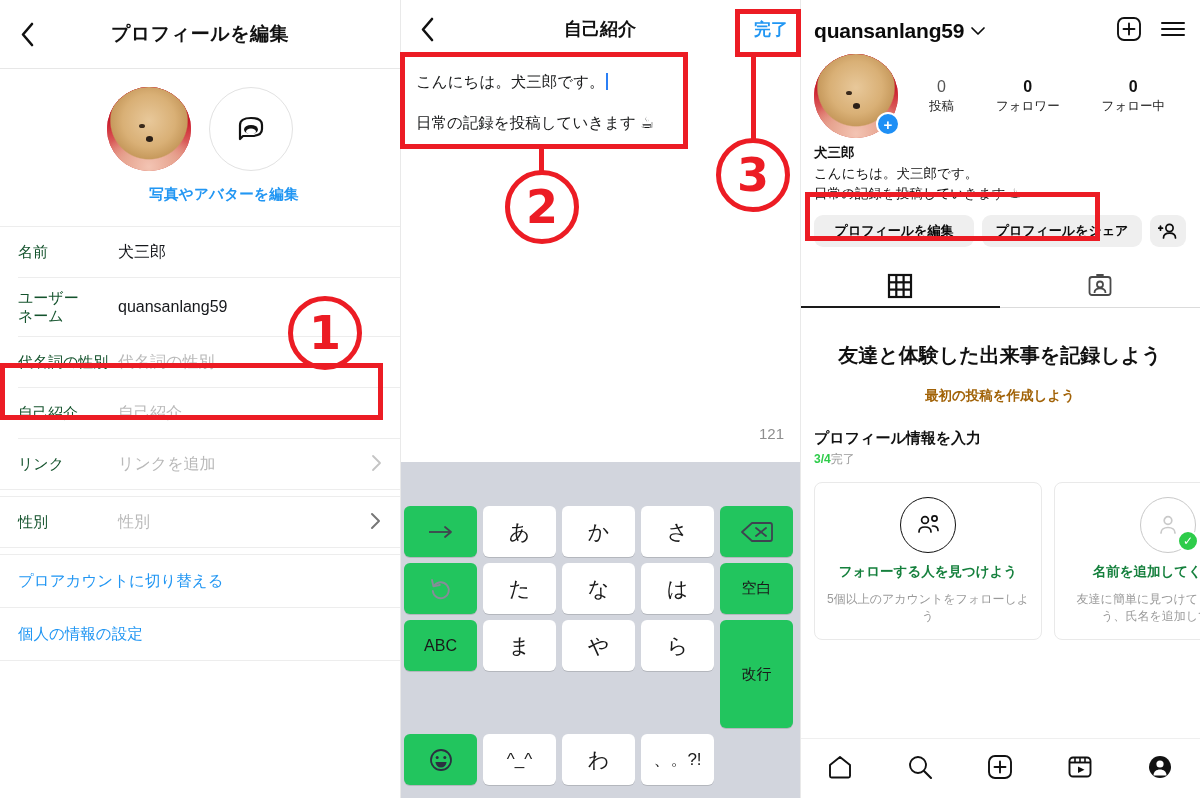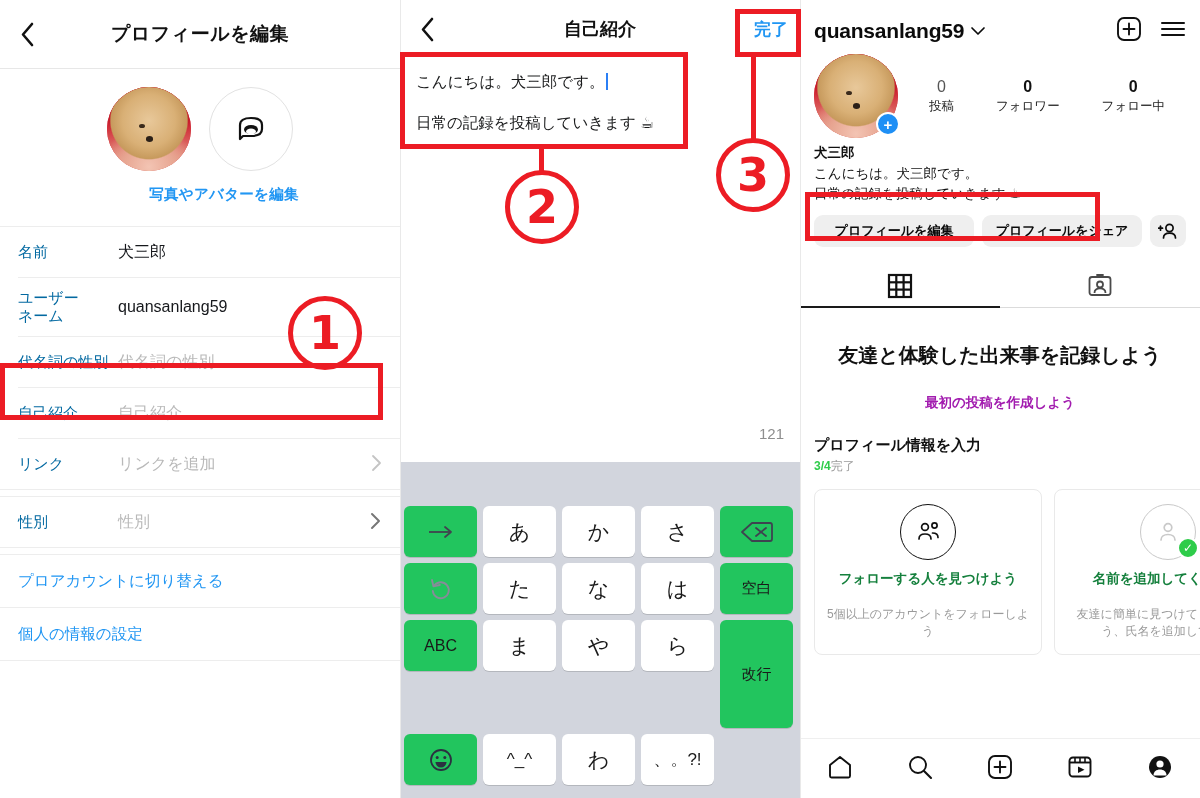--- a/index.html
+++ b/index.html
@@ -33,21 +33,21 @@
                 margin-top: 18px; }
   .avatar-photo { width: 84px; height: 84px; border-radius: 50%; overflow: hidden; position: relative;
                   background: #cf2030; }
   .avatar-btn { width: 84px; height: 84px; border-radius: 50%; border: 1px solid #e2e2e2;
                 display: flex; align-items: center; justify-content: center; background:#fff;}
   .p1-editlink { text-align: center; margin-top: 14px; font-size: 14.5px; font-weight: 700;
                  color: #2196f3; letter-spacing:.3px;padding-left:48px;}
   .p1-gap { height: 22px; }
 
   .field { display: flex; align-items: center; height: 50px; padding: 0 18px; position: relative; }
-  .field .lbl { width: 100px; font-size: 15px; color: #0369a1; line-height: 1.2; flex: none;}
+  .field .lbl { width: 100px; font-size: 15px; color: #14532d; line-height: 1.2; flex: none;}
   .field .lbl.two-line { font-size: 15px; }
   .field .val { font-size: 16px; color: #16181c; flex: 1; }
   .field .val.ph { color: #b9b9b9; }
   .field .chev { color: #c4c4c4; font-size: 20px; font-weight: 300; line-height: 1; }
   .field-sep { height: 1px; background: #ededed; margin-left: 18px; }
   .block-sep { height: 8px; background: #fff; border-top: 1px solid #ededed;
                border-bottom: 1px solid #ededed; }
   .link-row { height: 52px; display: flex; align-items: center; padding: 0 18px;
               font-size: 15.5px; color: #2196f3; }
 
@@ -106,37 +106,37 @@
             color: #0b0b0b; padding: 0 10px; }
   .p3-btn.wide { flex: 1; }
   .p3-btn.sq { width: 36px; padding: 0; }
   .p3-tabs { display: flex; margin-top: 18px; position: relative; }
   .p3-tab { flex: 1; display: flex; align-items: center; justify-content: center; height: 42px; }
   .p3-tabline { height: 1px; background: #dbdbdb; position: relative; }
   .p3-tabline .active { position: absolute; left: 0; top: -1px; width: 50%; height: 2px;
                         background: #1a1a1a; }
   .p3-empty { padding: 34px 30px 0 30px; text-align: center; }
   .p3-empty h2 { font-size: 20px; font-weight: 700; color: #111; line-height: 1.35; }
-  .p3-empty .cta { margin-top: 25px; font-size: 13.5px; font-weight: 700; color: #a21caf; }
+  .p3-empty .cta { margin-top: 18px; font-size: 13.5px; font-weight: 700; color: #a16207; }
   .p3-sec-title { padding: 24px 14px 0 14px; font-size: 15px; font-weight: 700; color: #111; }
   .p3-sec-sub { padding: 3px 14px 0 14px; font-size: 12px; color: #9a9a9a; }
   .p3-sec-sub b { color: #2ecc4a; font-weight: 700; }
   .p3-cards { display: flex; gap: 12px; padding: 14px 14px 0 14px; }
   .p3-card { width: 228px; flex: none; border: 1px solid #e9e9e9; border-radius: 8px;
              padding: 14px 10px; text-align: center; background: #fff; }
   .card-ico { position: relative; width: 56px; height: 56px; margin: 0 auto 10px auto;
               border-radius: 50%; border: 1.5px solid #111; display: flex; align-items: center;
               justify-content: center; }
   .card-ico.grey { border-color: #c9c9c9; }
   .card-check { position: absolute; right: -4px; bottom: 0; width: 22px; height: 22px;
                 border-radius: 50%; background: #2ecc4a; border: 2px solid #fff;
                 display: flex; align-items: center; justify-content: center; color: #fff;
                 font-size: 12px; font-weight: 700; }
   .card-t { font-size: 13.5px; font-weight: 700; color: #15803d; white-space: nowrap; }
-  .card-d { font-size: 12px; color: #9a9a9a; margin-top: 18px; line-height: 1.4; }
+  .card-d { font-size: 12px; color: #9a9a9a; margin-top: 10px; line-height: 1.4; }
   .p3-navbar { position: absolute; left: 0; bottom: 0; width: 400px; height: 60px;
                background: #fff; border-top: 1px solid #efefef; display: flex;
                align-items: center; justify-content: space-around; }
 
   
   .ann { position: absolute; }
   .ann-box { border: 5px solid #ec1c24; }
   .ann-line { background: #ec1c24; }
   .ann-circle { width: 74px; height: 74px; border-radius: 50%; border: 5px solid #ec1c24;
                 display: flex; align-items: center; justify-content: center;

